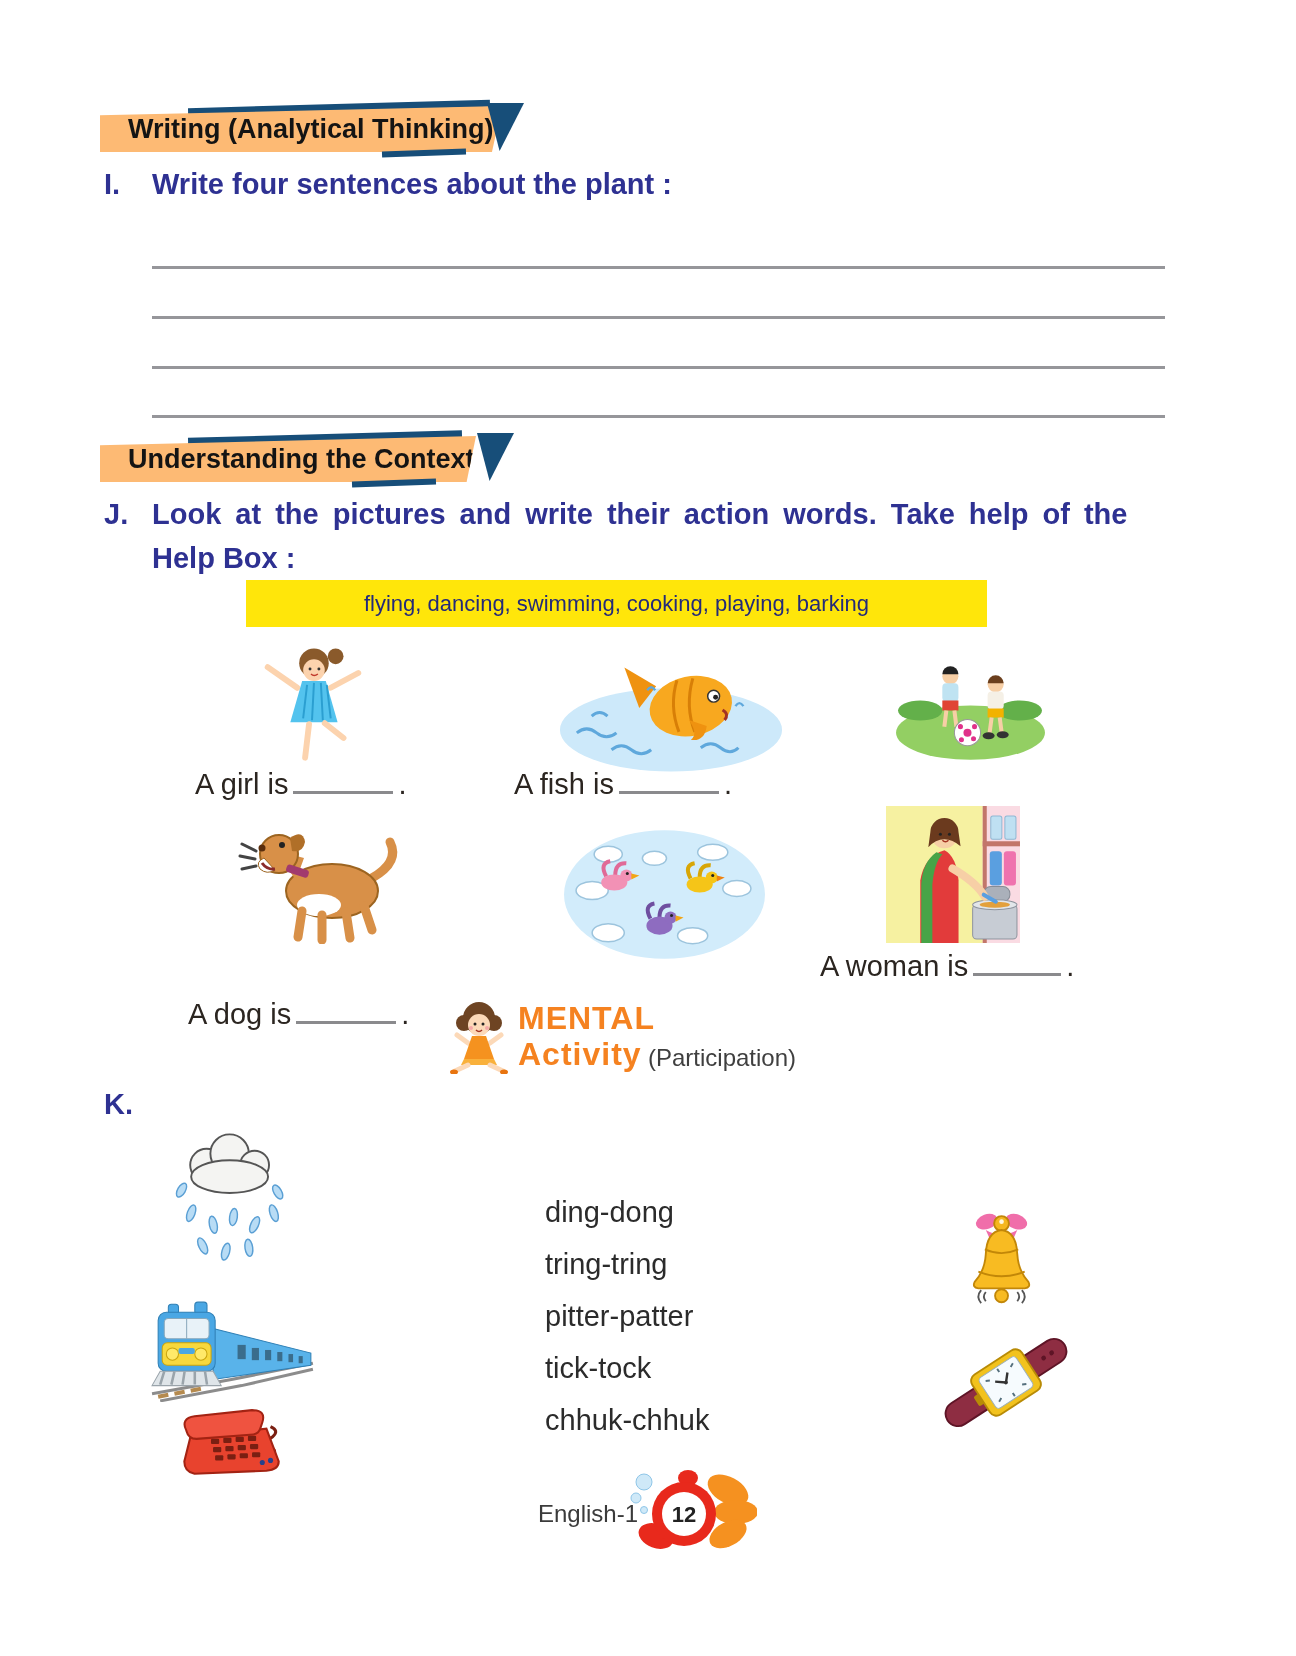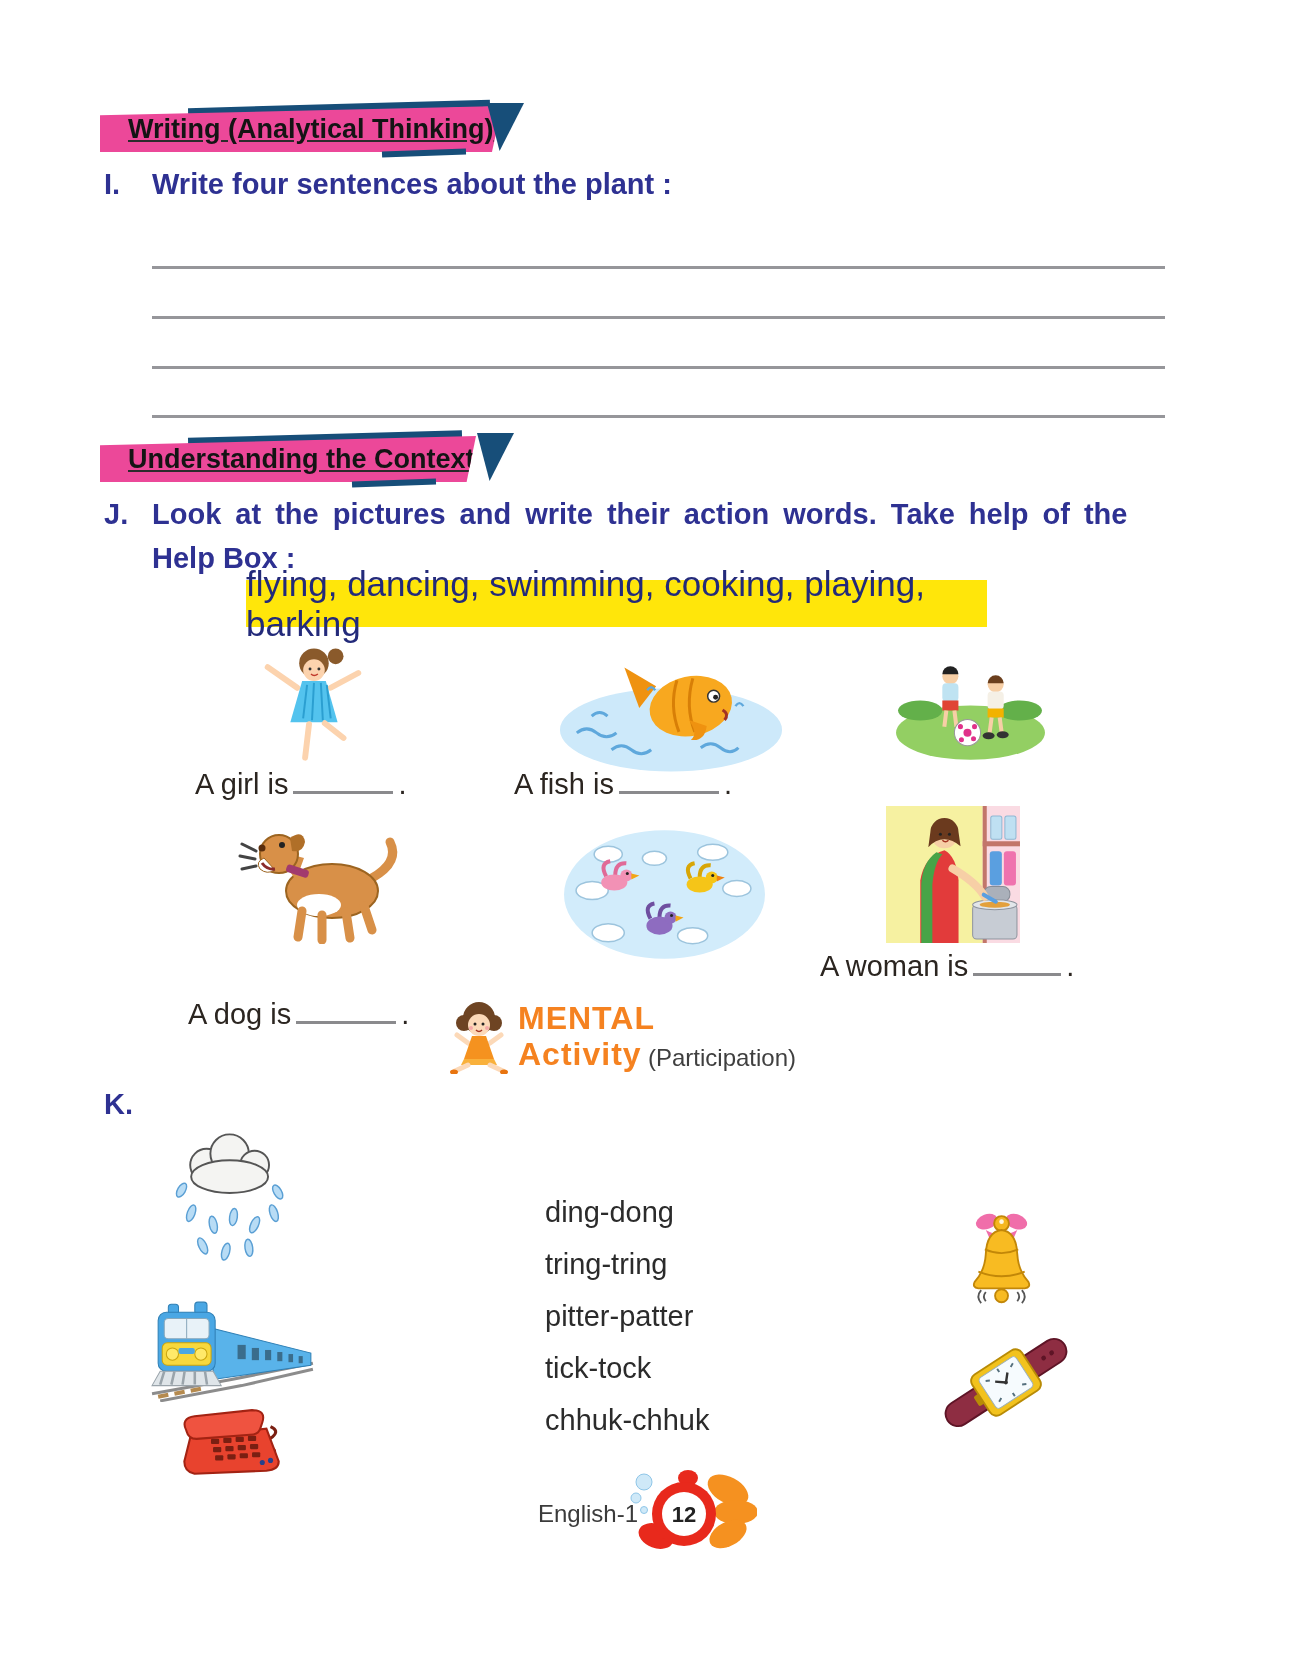--- a/index.html
+++ b/index.html
@@ -2,33 +2,33 @@
 <html><head>
 <meta charset="utf-8">
 <style>
   html,body{margin:0;padding:0;background:#ffffff;}
   #page{
     position:relative;width:1296px;height:1656px;background:#ffffff;overflow:hidden;
     font-family:"Liberation Sans", sans-serif;color:#2b2b2b;
   }
   .abs{position:absolute;}
   
-  .banner-yellow{background:#ec4899;display:flex;align-items:flex-end;text-decoration:underline;}
+  .banner-yellow{background:#fdba74;display:flex;align-items:flex-end;}
   .banner-yellow .btxt{font-weight:bold;font-size:27px;color:#141414;padding:0 0 7px 28px;white-space:nowrap;}
   .banner-line{background:#174e79;}
   .banner-flag{background:#174e79;clip-path:polygon(0 0,100% 0,34% 94%);}
   .clip1{clip-path:polygon(0 20%,100% 0,97.5% 100%,0 100%);}
   
   .ex-head{display:flex;color:#2e3192;font-weight:bold;font-size:29px;line-height:1.25;}
   .ex-num{width:48px;flex:0 0 48px;}
   
   .write-line{border-bottom:3px solid #96969a;height:2px;}
   
   .help-box{background:#ffe60a;display:flex;align-items:center;justify-content:center;
-    font-size:35px;color:#232a7a;}
+    font-size:22px;color:#232a7a;}
   
   .cap{font-size:29px;color:#2b2520;white-space:nowrap;}
   .blank{display:inline-block;border-bottom:3px solid #8a8a8d;height:22px;vertical-align:baseline;margin:0 5px;}
   
   .ma-word{color:#f58220;font-weight:bold;font-size:32px;letter-spacing:1px;}
   .ma-note{color:#3f3f3f;font-size:24px;}
   
   .sound-item{font-size:29px;color:#2b2b2b;height:52px;}
   
   .foot-label{font-size:24px;color:#3b3b3b;}

